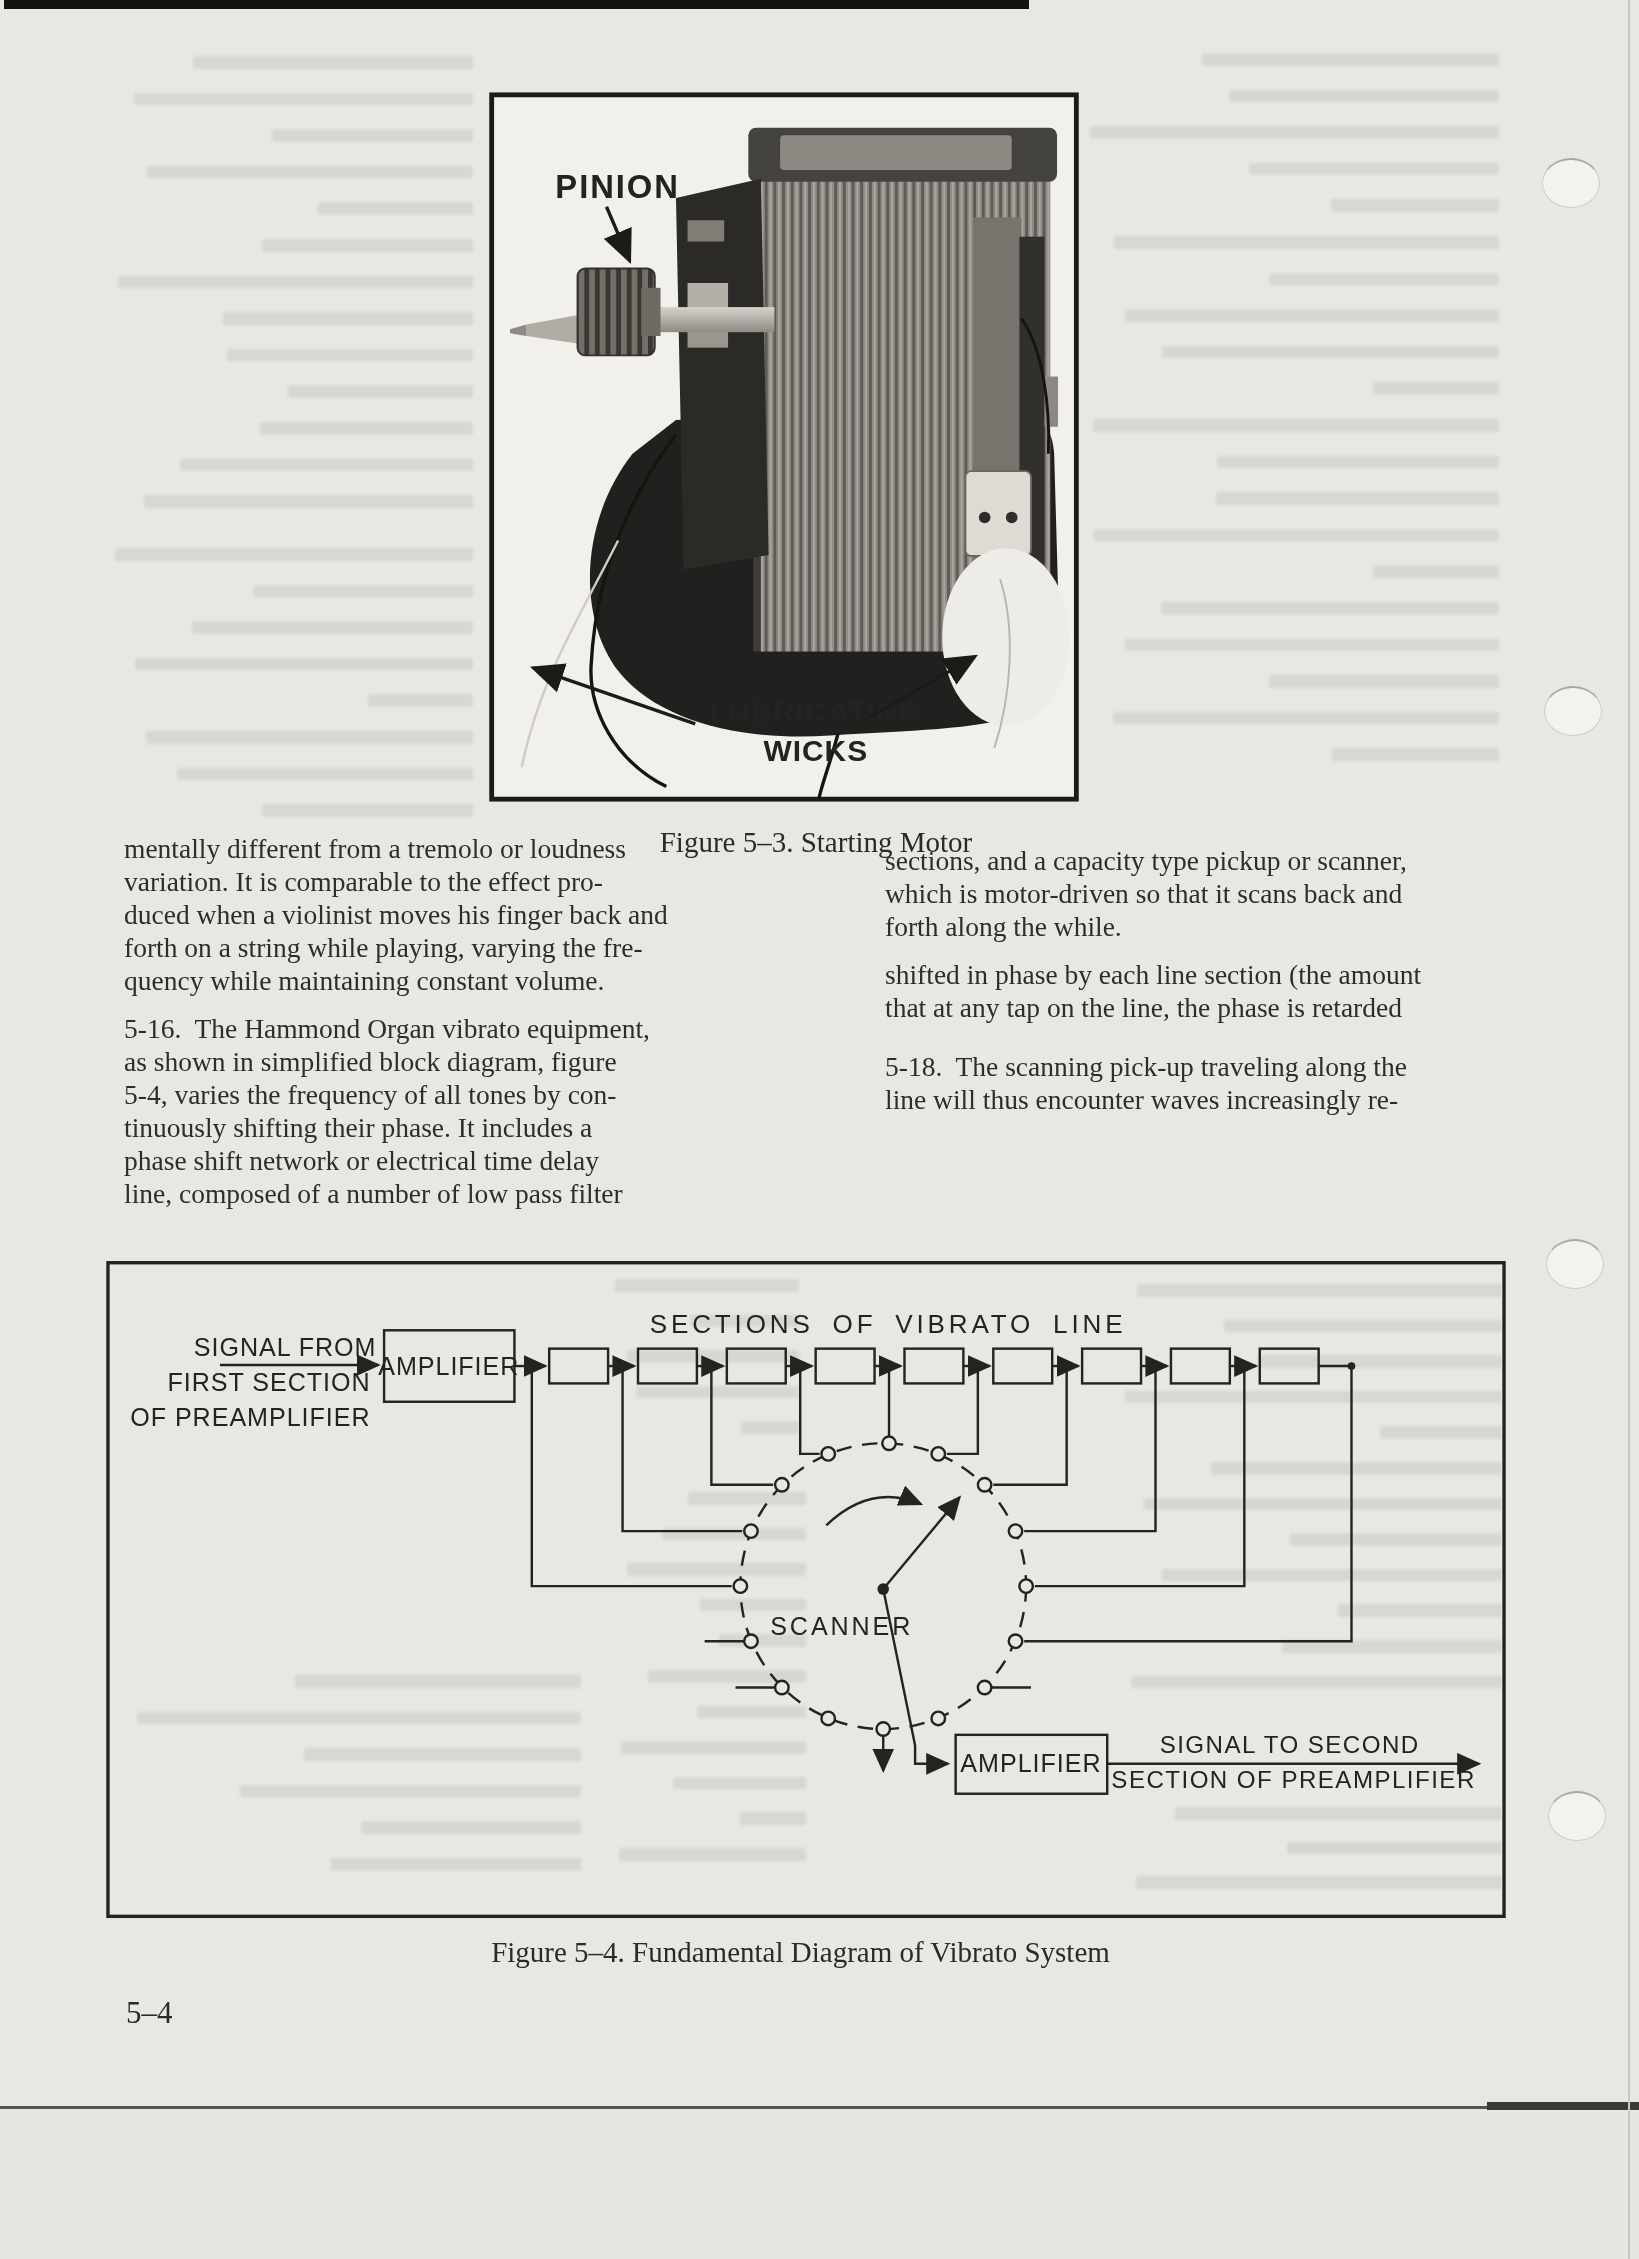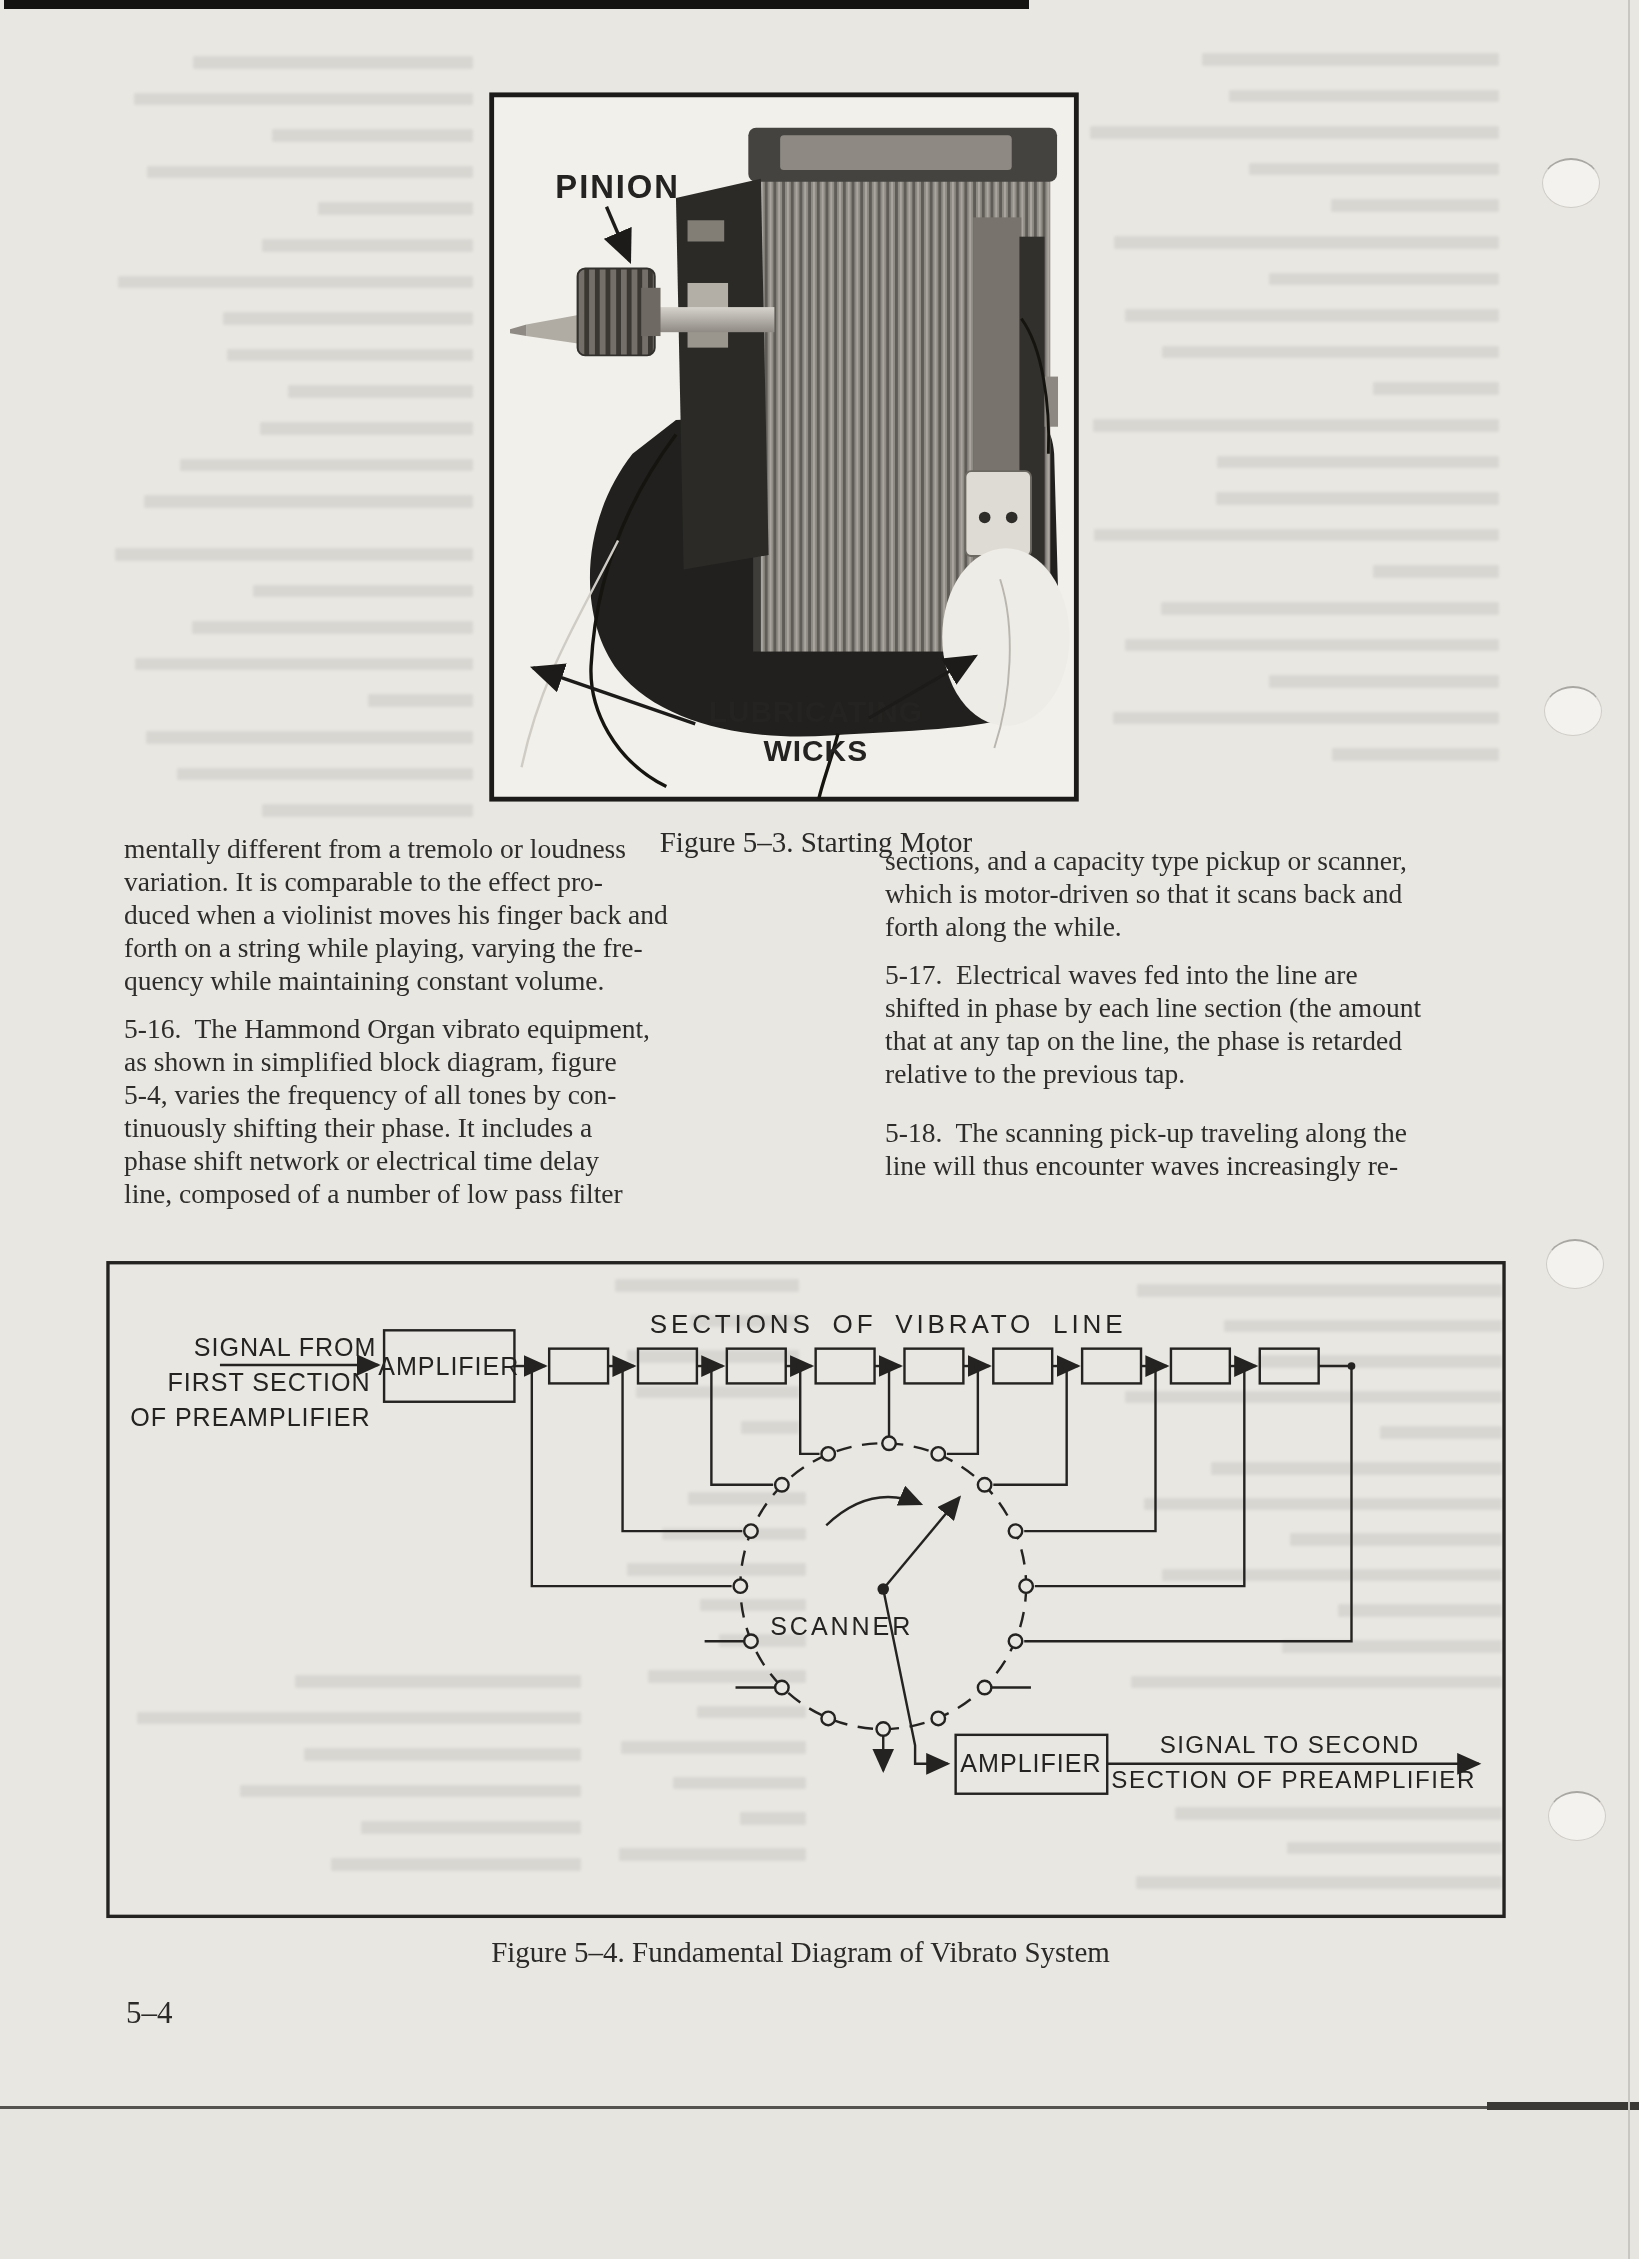--- a/index.html
+++ b/index.html
@@ -123,24 +123,22 @@
     </div>
   </div>
 
   <div class="col" style="left:885px;top:832px;width:637px;margin-top:12px;">
     <div class="para">
       <div class="tline">sections, and a capacity type pickup or scanner,</div>
       <div class="tline">which is motor-driven so that it scans back and</div>
       <div class="tline">forth along the while.</div>
     </div>
     <div class="para">
-      <div class="tline">5-17.  Electrical waves fed into the line are</div>
       <div class="tline">shifted in phase by each line section (the amount</div>
       <div class="tline">that at any tap on the line, the phase is retarded</div>
-      <div class="tline">relative to the previous tap.</div>
     </div>
     <div class="para gap-lg">
       <div class="tline">5-18.  The scanning pick-up traveling along the</div>
       <div class="tline">line will thus encounter waves increasingly re-</div>
     </div>
   </div>
 
   <svg class="figsvg" style="left:101px;top:1255px;" width="1410" height="671" viewBox="105 1300 1460 695">
     <defs>
       <marker id="ah4" markerWidth="11" markerHeight="9" refX="9" refY="4.5" orient="auto">

